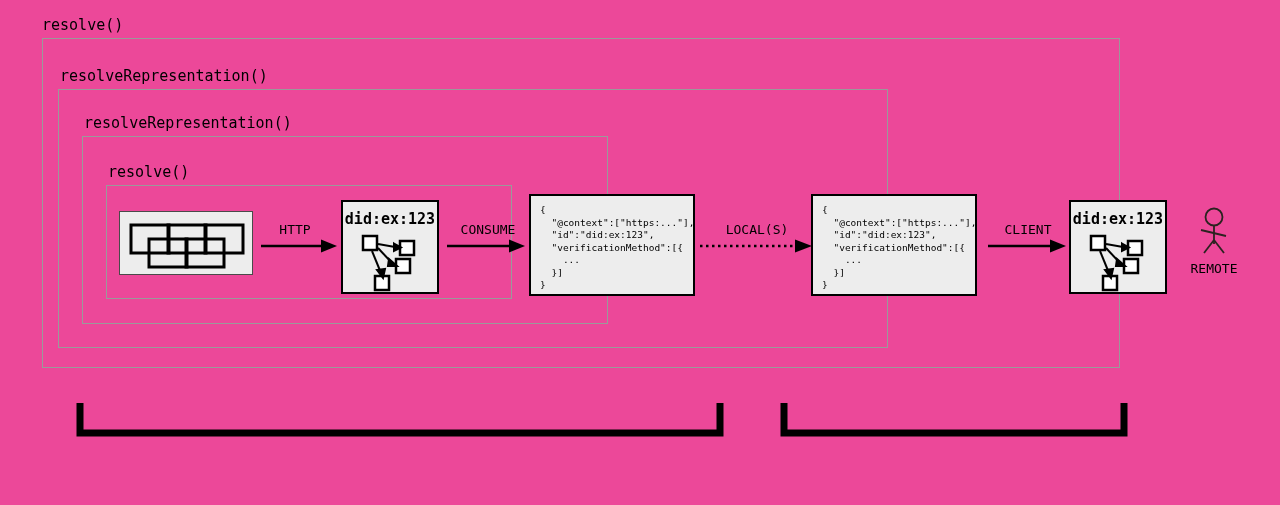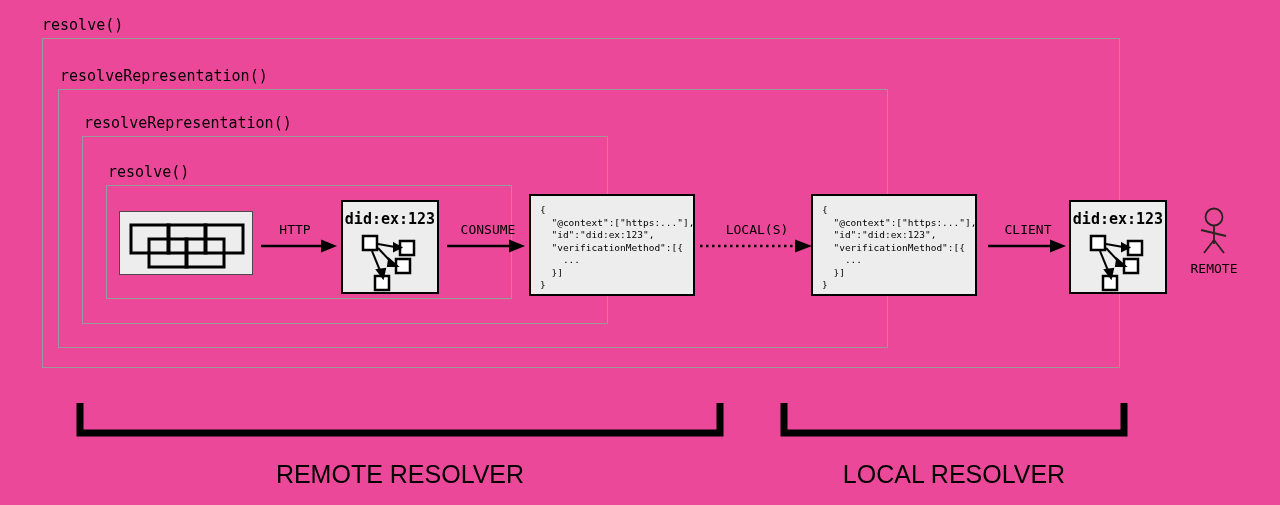--- a/index.html
+++ b/index.html
@@ -241,22 +241,20 @@
       </g>
     </svg>
   </div>
   <div class="actor-label" style="left:1181px; top:261px; width:66px;">REMOTE</div>
 
   <div class="bracket" style="left:76px; top:401px;">
     <svg width="648" height="40" viewBox="0 0 648 40">
       <path d="M4,2 L4,32 L644,32 L644,2" fill="none" stroke="#000000" stroke-width="7" stroke-linecap="butt" stroke-linejoin="miter"></path>
     </svg>
   </div>
-  <div class="bracket-label" style="left:76px; top:460px; width:648px;">REMOTE RESOLVER</div>
 
   <div class="bracket" style="left:780px; top:401px;">
     <svg width="348" height="40" viewBox="0 0 348 40">
       <path d="M4,2 L4,32 L344,32 L344,2" fill="none" stroke="#000000" stroke-width="7" stroke-linecap="butt" stroke-linejoin="miter"></path>
     </svg>
   </div>
-  <div class="bracket-label" style="left:780px; top:460px; width:348px;">LOCAL RESOLVER</div>
 
 </div>
 
 </body></html>

